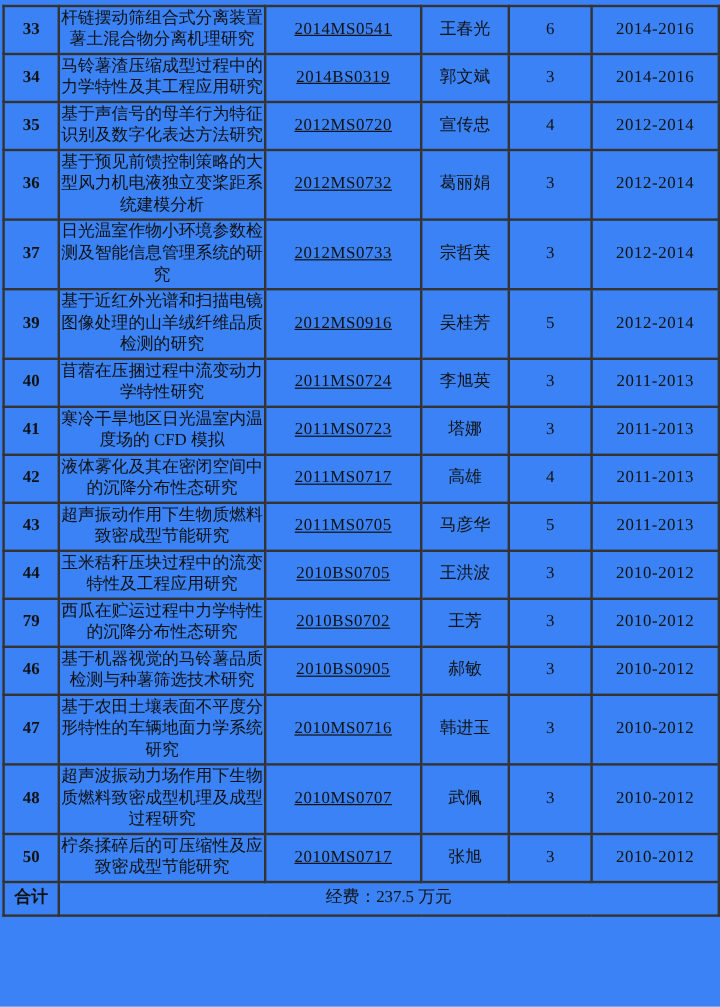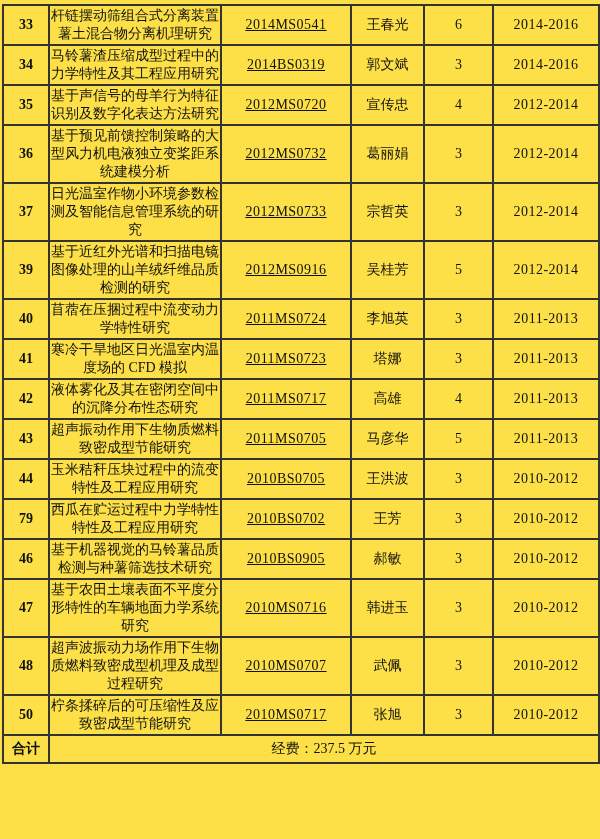--- a/index.html
+++ b/index.html
@@ -8,21 +8,21 @@
     background: #ffffff;
     width: 600px;
     height: 839px;
     overflow: hidden;
     font-family: "Liberation Serif", "DejaVu Serif", serif;
     color: #111111;
   }
   .page {
     width: 600px;
     height: 839px;
-    background: #fde047;
+    background: #3b82f6;
     box-sizing: border-box;
     padding: 4px 3px 0 2px;
   }
   table.projects-table {
     border-collapse: collapse;
     table-layout: fixed;
     width: 594px;
   }
   table.projects-table td {
     border: 2px solid #333333;
@@ -148,21 +148,21 @@
     <td class="col-title">玉米秸秆压块过程中的流变
 特性及工程应用研究</td>
     <td class="col-code">2010BS0705</td>
     <td class="col-leader">王洪波</td>
     <td class="col-fund">3</td>
     <td class="col-years">2010-2012</td>
   </tr>
         <tr class="project-row">
     <td class="col-no">79</td>
     <td class="col-title">西瓜在贮运过程中力学特性
-特性及工程应用研究</td>
+的沉降分布性态研究</td>
     <td class="col-code">2010BS0702</td>
     <td class="col-leader">王芳</td>
     <td class="col-fund">3</td>
     <td class="col-years">2010-2012</td>
   </tr>
         <tr class="project-row">
     <td class="col-no">46</td>
     <td class="col-title">基于机器视觉的马铃薯品质
 检测与种薯筛选技术研究</td>
     <td class="col-code">2010BS0905</td>

